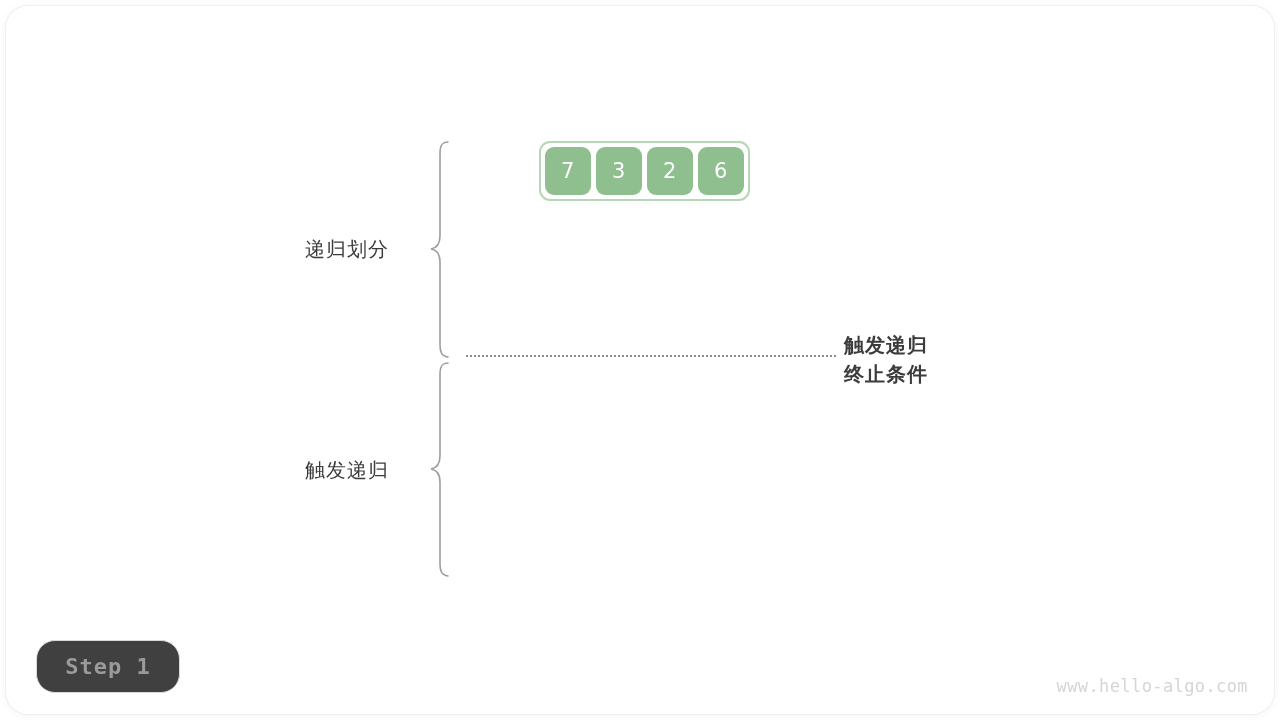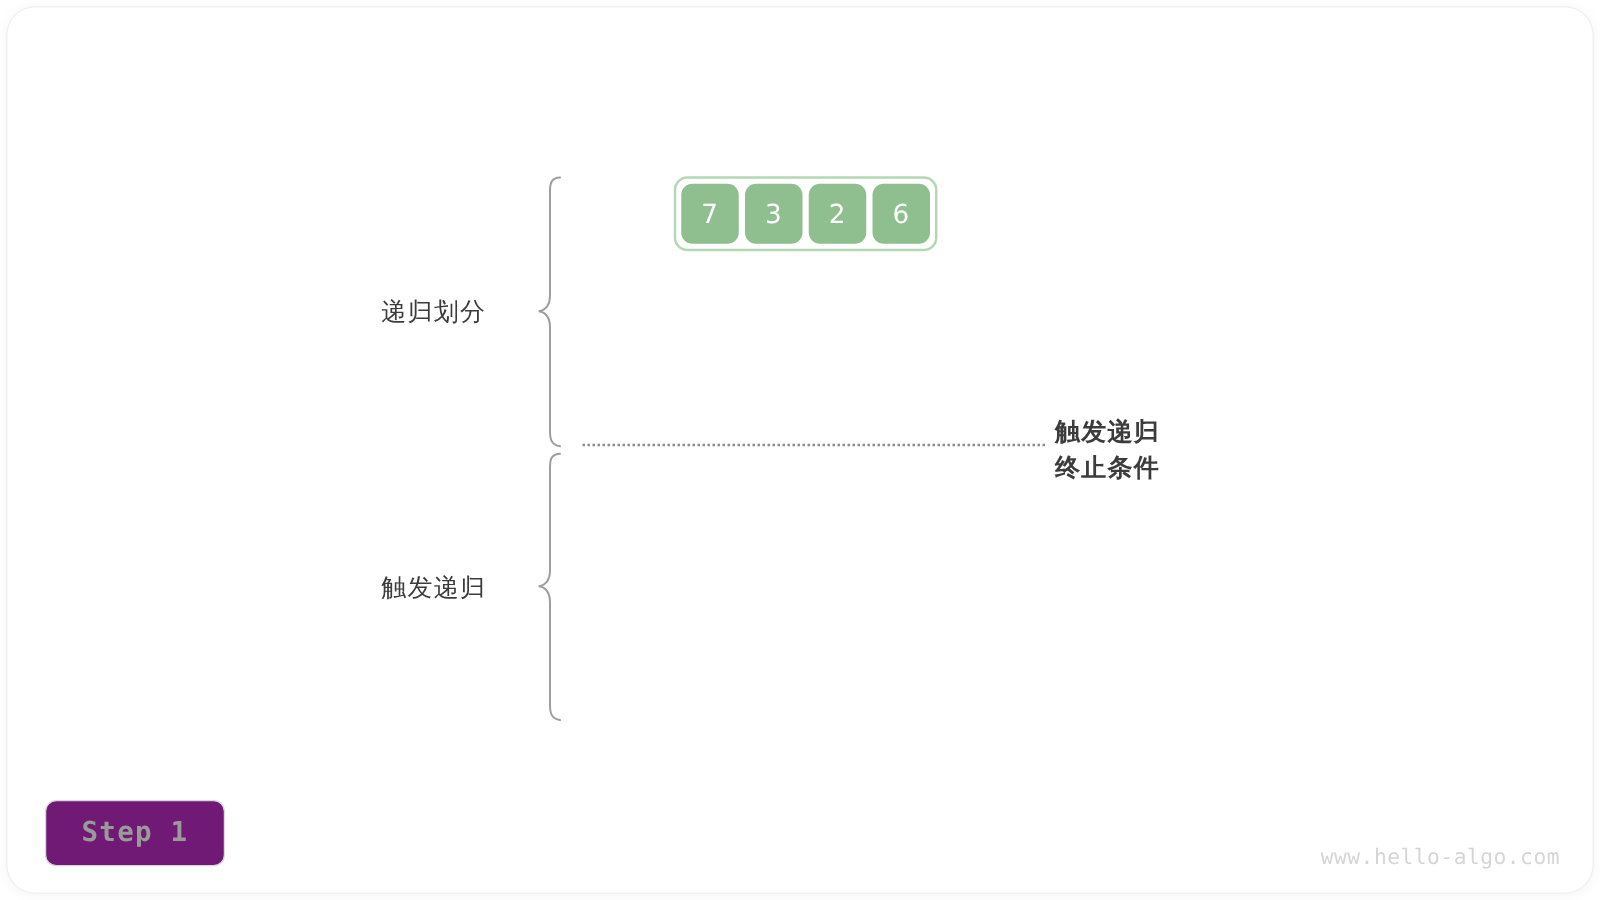--- a/index.html
+++ b/index.html
@@ -111,22 +111,22 @@
 
   
   .step-badge {
     position: absolute;
     left: 36px;
     top: 640px;
     width: 144px;
     height: 53px;
     box-sizing: border-box;
     border: 1px solid #d9d9d9;
-    border-radius: 9px;
-    background: #701a75;
+    border-radius: 19px;
+    background: #404040;
     display: flex;
     align-items: center;
     justify-content: center;
     font-family: "DejaVu Sans Mono", "Liberation Mono", monospace;
     font-size: 22px;
     font-weight: bold;
     color: #9a9a9a;
     letter-spacing: 1px;
   }
 

